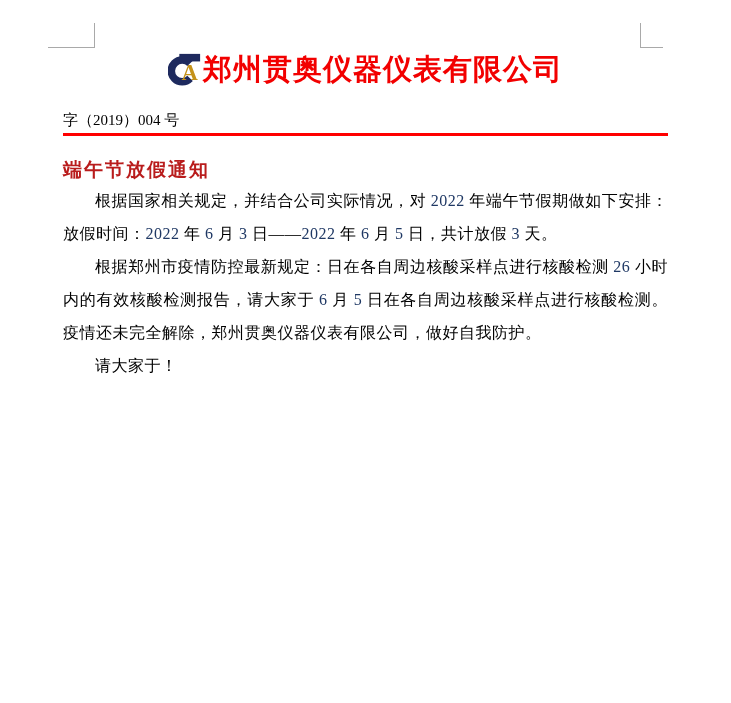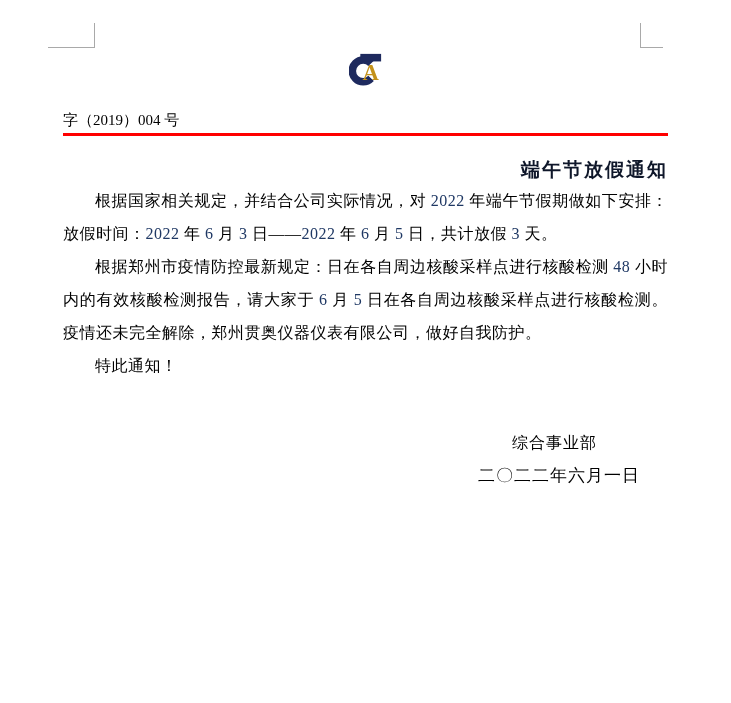--- a/index.html
+++ b/index.html
@@ -53,26 +53,26 @@
   }
   .red-rule {
     margin-top: 3px;
     height: 3px;
     width: 100%;
     background: var(--rule-red, #ff0000);
   }
 
   .doc-title {
     margin-top: 20px;
-    text-align: right;
+    text-align: left;
     font-size: 19px;
     font-weight: bold;
     letter-spacing: 2px;
     line-height: 28px;
-    color: #0f172a;
+    color: #b91c1c;
   }
 
   .doc-body { }
   .doc-body p {
     font-size: 16px;
     line-height: 33px;
     letter-spacing: 0.5px;
     text-indent: 2em;
     text-align: justify;
     color: #000;
@@ -102,32 +102,29 @@
   <div class="crop-mark tr"></div>
 
   <div class="content">
 
     <header class="company-header">
       <svg class="company-logo" viewBox="0 0 36 36" width="34" height="34" aria-hidden="true">
         <circle cx="15" cy="20" r="11.5" fill="none" stroke="var(--logo-navy, #1e2a5e)" stroke-width="8" pathLength="100" stroke-dasharray="76 24" stroke-dashoffset="-12"></circle>
         <rect x="12" y="2" width="22" height="8" fill="var(--logo-navy, #1e2a5e)"></rect>
         <text x="23" y="30" font-size="24" font-weight="bold" text-anchor="middle" font-family="'Liberation Serif', serif" fill="var(--logo-gold, #c4921a)">A</text>
       </svg>
+      <span class="company-name">郑州贯奥仪器仪表有限公司</span>
     </header>
 
     <div class="doc-number">字（2019）004 号</div>
     <div class="red-rule"></div>
 
     <h2 class="doc-title">端午节放假通知</h2>
 
     <div class="doc-body">
       <p><span>根据国家相关规定，并结合公司实际情况，对 </span><span class="num">2022</span><span> 年端午节假期做如下安排：放假时间：</span><span class="num">2022</span><span> 年 </span><span class="num">6</span><span> 月 </span><span class="num">3</span><span> 日——</span><span class="num">2022</span><span> 年 </span><span class="num">6</span><span> 月 </span><span class="num">5</span><span> 日，共计放假 </span><span class="num">3</span><span> 天。</span></p>
-      <p><span>根据郑州市疫情防控最新规定：日在各自周边核酸采样点进行核酸检测 </span><span class="num">48</span><span> 小时内的有效核酸检测报告，请大家于 </span><span class="num">6</span><span> 月 </span><span class="num">5</span><span> 日在各自周边核酸采样点进行核酸检测。疫情还未完全解除，郑州贯奥仪器仪表有限公司，做好自我防护。</span></p>
-      <p><span>特此通知！</span></p>
+      <p><span>根据郑州市疫情防控最新规定：日在各自周边核酸采样点进行核酸检测 </span><span class="num">26</span><span> 小时内的有效核酸检测报告，请大家于 </span><span class="num">6</span><span> 月 </span><span class="num">5</span><span> 日在各自周边核酸采样点进行核酸检测。疫情还未完全解除，郑州贯奥仪器仪表有限公司，做好自我防护。</span></p>
+      <p><span>请大家于！</span></p>
     </div>
 
-    <div class="signature">
-      <div class="dept">综合事业部</div>
-      <div class="date">二〇二二年六月一日</div>
-    </div>
 
   </div>
 </div>
 
 </body></html>

